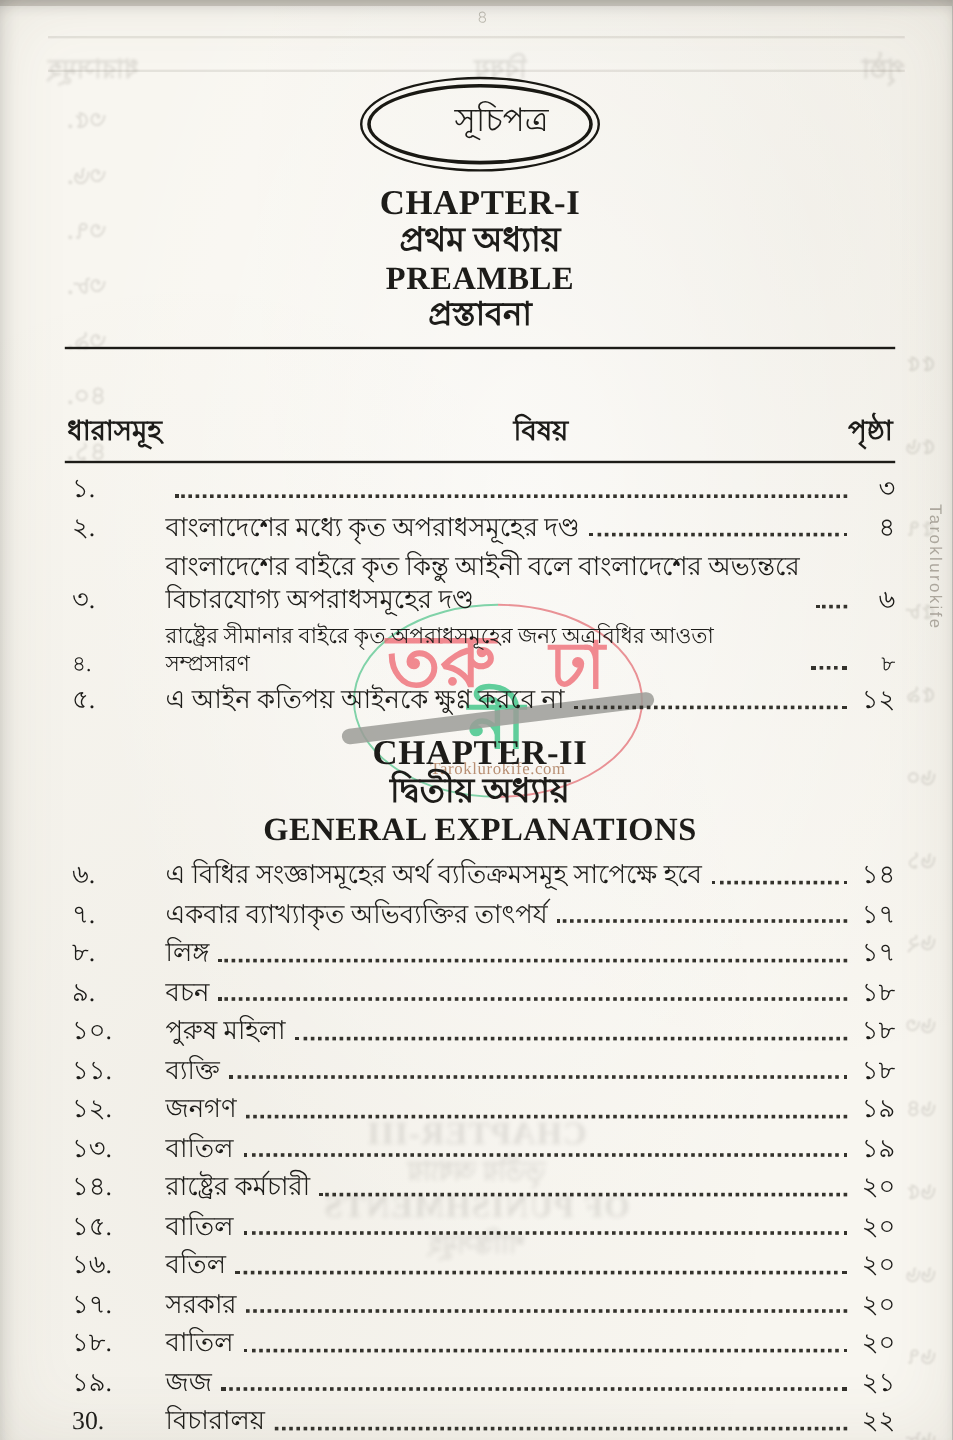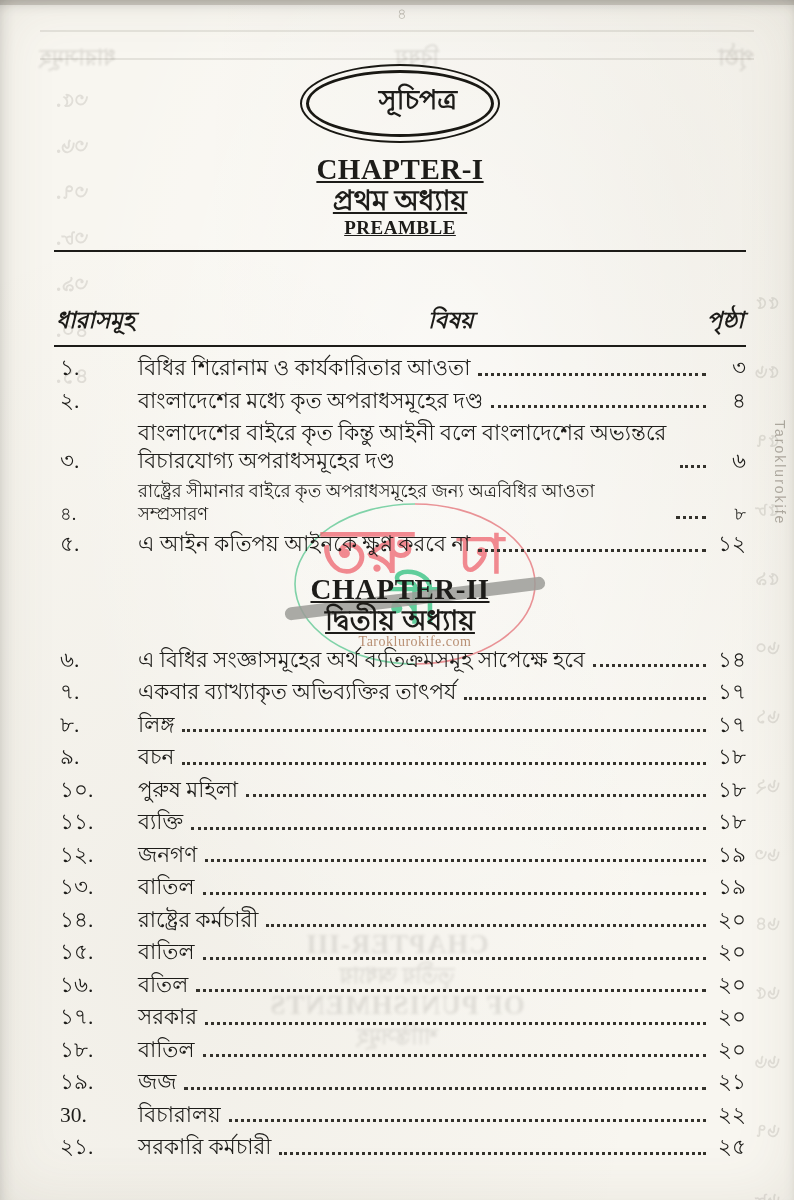--- a/index.html
+++ b/index.html
@@ -39,27 +39,27 @@
   .wm-green{position:absolute;left:100px;top:78px;font-size:54px;font-weight:bold;color:#36c383;opacity:.78;line-height:1;}
   .wm-swoosh{position:absolute;left:-6px;top:92px;width:262px;height:13px;background:#9c9c98;border-radius:10px;transform:rotate(-7deg);opacity:.85;}
   .wm-caption{position:absolute;left:0;right:0;top:134px;text-align:center;font-size:14px;color:#ad7d5d;opacity:.85;letter-spacing:.5px;}
   .wm-vertical{position:absolute;right:6px;top:420px;height:300px;writing-mode:vertical-rl;font-size:14px;letter-spacing:2px;color:rgba(118,112,100,.55);z-index:1;font-family:"Liberation Sans",sans-serif;}
 
   
   .content{position:relative;z-index:2;padding:64px 48px 0 54px;}
   .badge-wrap{text-align:center;margin-bottom:10px;}
   .badge{display:inline-block;border:2px solid #191813;border-radius:50%;padding:4px;}
   .badge-inner{border:3px solid #191813;border-radius:50%;padding:6px 34px 10px;}
-  .badge-text{font-size:27px;font-weight:bold;margin-left:36px;}
-  .ch-block{text-align:center;line-height:1.12;text-decoration:underline;}
+  .badge-text{font-size:27px;font-weight:normal;margin-left:36px;}
+  .ch-block{text-align:center;line-height:1.12;}
   .ch-en{font-size:29px;font-weight:bold;letter-spacing:.5px;}
   .ch-bn{font-size:28px;font-weight:bold;}
-  .ch-en2{font-size:19px;font-weight:bold;letter-spacing:.5px;}
+  .ch-en2{font-size:27px;font-weight:bold;letter-spacing:.5px;}
   .ch-bn2{font-size:27px;font-weight:bold;}
-  .thead{display:flex;justify-content:space-between;align-items:flex-end;border-top:2px solid #1d1c18;border-bottom:2px solid #1d1c18;margin-top:12px;padding:2px 2px 4px;font-weight:bold;font-size:23px;font-style:italic;}
+  .thead{display:flex;justify-content:space-between;align-items:flex-end;border-top:2px solid #1d1c18;border-bottom:2px solid #1d1c18;margin-top:12px;padding:2px 2px 4px;font-weight:bold;font-size:23px;}
   .thead .c-subject{margin-left:60px;margin-top:48px;}
   .toc{margin-top:8px;}
   .toc-row{display:flex;align-items:flex-end;margin-bottom:5px;font-size:21.5px;line-height:1.28;}
   .toc-row.small{font-size:18px;}
   .toc-num{flex:0 0 78px;padding-left:6px;}
   .toc-title{flex:0 1 auto;}
   .toc-leader{flex:1 1 30px;min-width:26px;height:0;border-bottom:3px dotted #34322c;align-self:flex-end;margin:0 4px 7px 8px;}
   .toc-page{flex:0 0 36px;text-align:right;}
   .ch2-gap{margin-top:14px;margin-bottom:10px;}
 </style>
@@ -135,33 +135,33 @@
         <div class="badge-inner">
           <span class="badge-text">সূচিপত্র</span>
         </div>
       </div>
     </div>
 
     <div class="ch-block">
       <div class="ch-en">CHAPTER-I</div>
       <div class="ch-bn">প্রথম অধ্যায়</div>
       <div class="ch-en2">PREAMBLE</div>
+      <div class="ch-bn2">প্রস্তাবনা</div>
     </div>
 
     <div class="thead">
       <span class="c-sections">ধারাসমূহ</span>
       <span class="c-subject">বিষয়</span>
       <span class="c-page">পৃষ্ঠা</span>
     </div>
 
     <div class="toc">
 
         <div class="toc-row">
           <span class="toc-num">১.</span>
-          <span class="toc-title">বিধির শিরোনাম ও কার্যকারিতার আওতা</span>
           <span class="toc-leader"></span>
           <span class="toc-page">৩</span>
         </div>
 
         <div class="toc-row">
           <span class="toc-num">২.</span>
           <span class="toc-title">বাংলাদেশের মধ্যে কৃত অপরাধসমূহের দণ্ড</span>
           <span class="toc-leader"></span>
           <span class="toc-page">৪</span>
         </div>
@@ -184,20 +184,21 @@
           <span class="toc-num">৫.</span>
           <span class="toc-title">এ আইন কতিপয় আইনকে ক্ষুণ্ণ করবে না</span>
           <span class="toc-leader"></span>
           <span class="toc-page">১২</span>
         </div>
       </div>
 
     <div class="ch-block ch2-gap">
       <div class="ch-en">CHAPTER-II</div>
       <div class="ch-bn">দ্বিতীয় অধ্যায়</div>
+      <div class="ch-en2">GENERAL EXPLANATIONS</div>
     </div>
 
     <div class="toc">
 
         <div class="toc-row">
           <span class="toc-num">৬.</span>
           <span class="toc-title">এ বিধির সংজ্ঞাসমূহের অর্থ ব্যতিক্রমসমূহ সাপেক্ষে হবে</span>
           <span class="toc-leader"></span>
           <span class="toc-page">১৪</span>
         </div>

